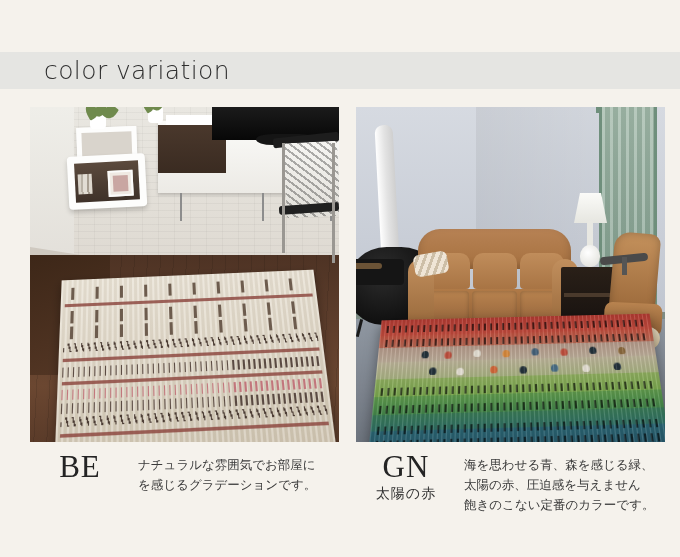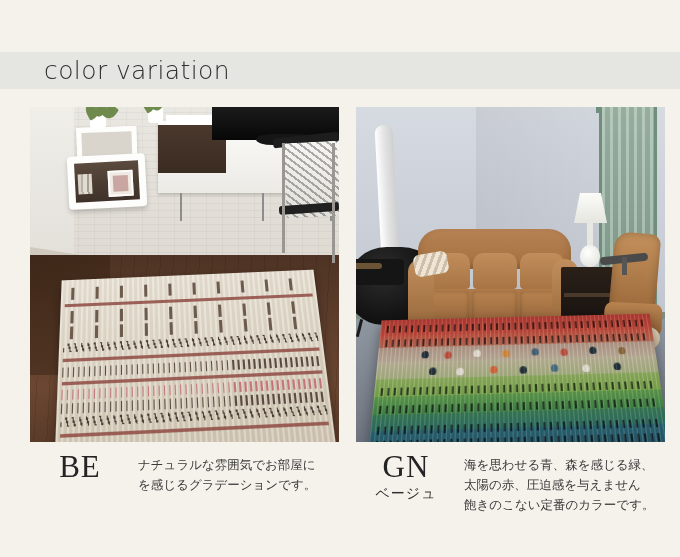--- a/index.html
+++ b/index.html
@@ -594,21 +594,21 @@
         <div class="gn-motif" style="left:196px; top:49px; background:#e7e2d6;"></div>
         <div class="gn-motif" style="left:226px; top:48px; background:#23313a;"></div>
 
         <div class="gn-texture"></div>
       </div>
     </div>
 
     <div class="caption">
       <div class="code-block">
         <div class="code-main">GN</div>
-        <div class="code-sub">ベージュ</div>
+        <div class="code-sub">太陽の赤</div>
       </div>
       <div class="desc">
         <span class="desc-line">海を思わせる青、森を感じる緑、</span>
         <span class="desc-line">太陽の赤、圧迫感を与えません</span>
         <span class="desc-line">飽きのこない定番のカラーです。</span>
       </div>
     </div>
   </div>
 
 </div>

